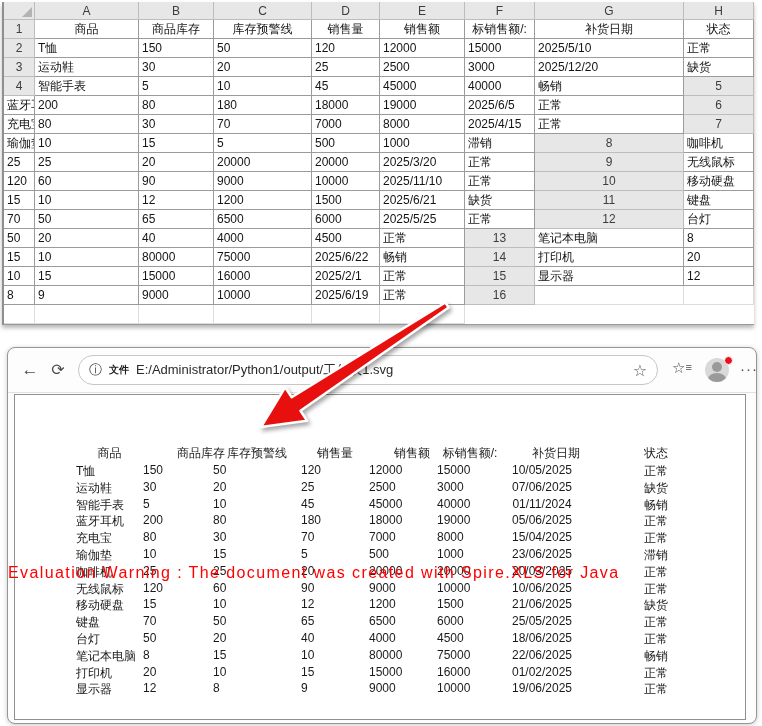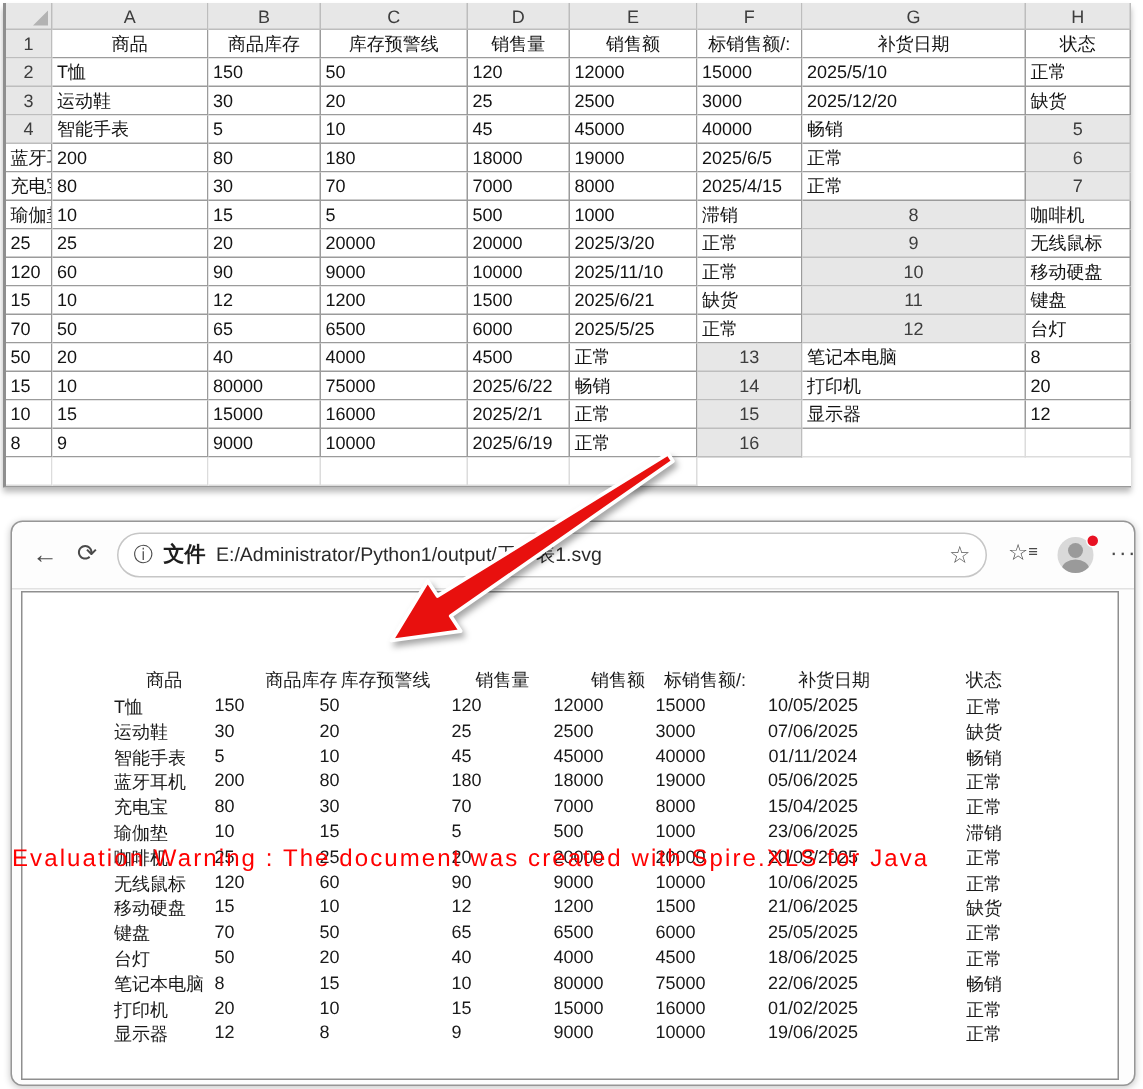--- a/index.html
+++ b/index.html
@@ -50,21 +50,21 @@
     font-size:17px;color:#4a4a4a;border-radius:4px;
   }
   .btn-back{left:9px;}
   .btn-reload{left:37px;font-size:16px;}
   .addr-pill{
     position:absolute;left:70px;top:7px;width:580px;height:30px;box-sizing:border-box;
     border:1px solid #c6c6c6;border-radius:15px;background:#fff;
     display:flex;align-items:center;padding:0 10px;gap:7px;
   }
   .info-icon{font-size:13px;color:#4a4a4a;}
-  .file-label{font-size:14px;color:#1d1d1d;font-weight:700;}
+  .file-label{font-size:10px;color:#1d1d1d;font-weight:700;}
   .url-text{font-size:13px;color:#2a2a2a;white-space:nowrap;overflow:hidden;flex:1;}
   .pill-star{font-size:16px;color:#5a5a5a;}
   .collections{position:absolute;left:664px;top:11px;font-size:15px;color:#4a4a4a;white-space:nowrap;}
   .collections .lines{font-size:11px;vertical-align:2px;letter-spacing:-1px;}
   .avatar{
     position:absolute;left:697px;top:10px;width:24px;height:24px;border-radius:50%;
     background:#d9d9d9;overflow:hidden;
   }
   .avatar::before{
     content:"";position:absolute;left:7px;top:4px;width:10px;height:10px;border-radius:50%;background:#9a9a9a;

